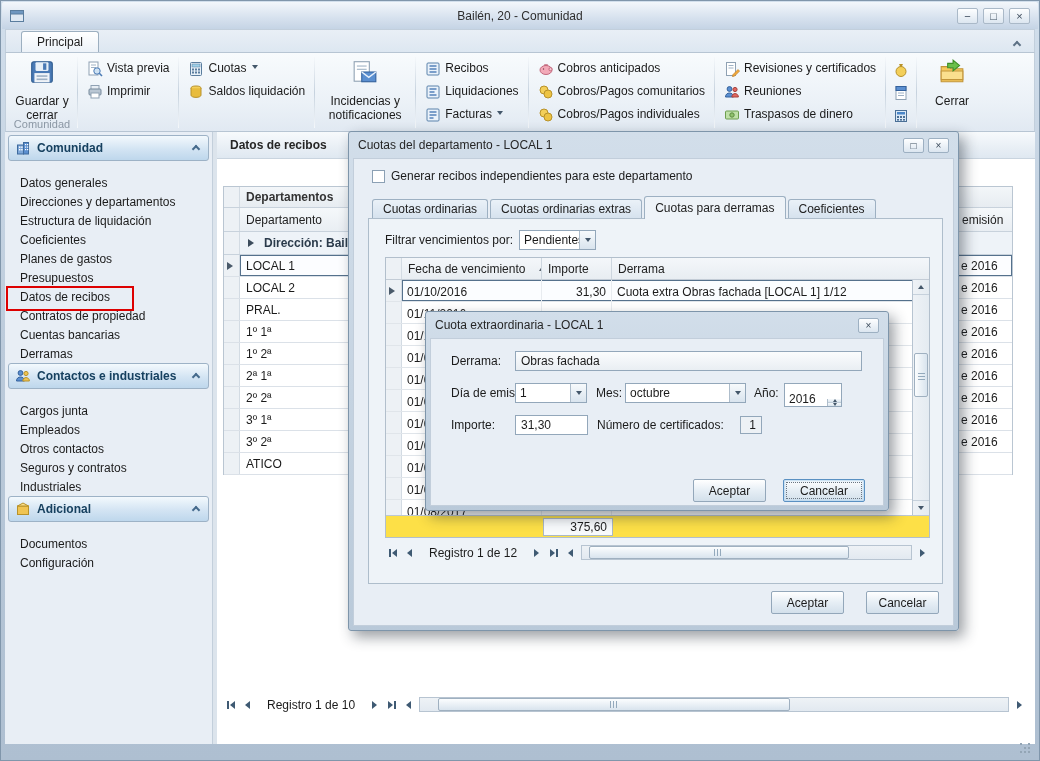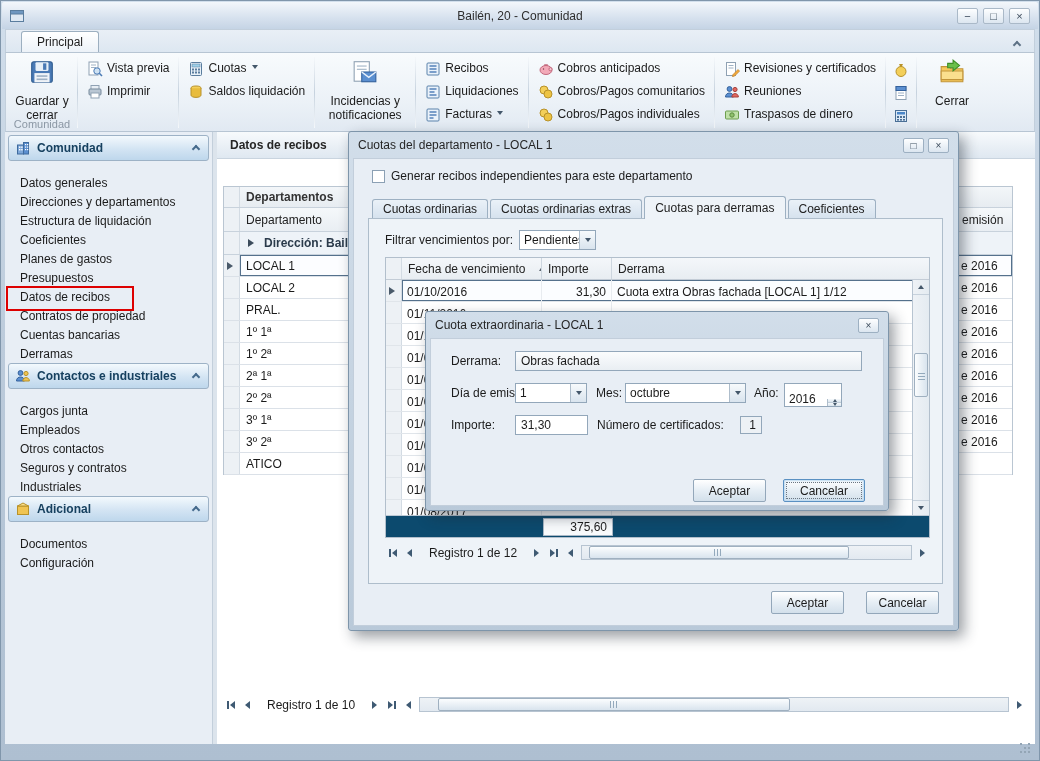--- a/index.html
+++ b/index.html
@@ -108,21 +108,21 @@
 .dcell.fecha{width:140px;border-right:1px solid #e8ecf0;flex:none}
 .dcell.importe{width:70px;justify-content:flex-end;border-right:1px solid #e8ecf0;flex:none}
 .dcell.derrama{flex:1}
 .vscroll{position:absolute;right:0;top:22px;bottom:22px;width:17px;border-left:1px solid #b7c4d1;background:linear-gradient(90deg,#eef2f6,#e4ebf1)}
 .vs-btn{position:absolute;left:0;right:0;height:15px;display:flex;align-items:center;justify-content:center}
 .vs-btn.up{top:0;border-bottom:1px solid #c6d1dc}
 .vs-btn.down{bottom:0;border-top:1px solid #c6d1dc}
 .tri-up-s{width:0;height:0;border:3.5px solid transparent;border-top:none;border-bottom:4.5px solid #44576a}
 .vs-thumb{position:absolute;left:1px;right:1px;top:31%;height:19%;border:1px solid #9fb0c0;border-radius:2px;background:linear-gradient(90deg,#fbfdfe,#d9e4ee);display:flex;align-items:center;justify-content:center}
 .vs-thumb::after{content:"";width:7px;height:9px;background:repeating-linear-gradient(0deg,#93a9bc 0 1px,transparent 1px 3px)}
-.dg-footer{position:absolute;left:0;right:0;bottom:0;height:22px;background:#0c4a6e;border-top:1px solid #bcc8d4;display:flex;align-items:center}
+.dg-footer{position:absolute;left:0;right:0;bottom:0;height:22px;background:#fde047;border-top:1px solid #bcc8d4;display:flex;align-items:center}
 .total-box{margin-left:157px;width:70px;height:18px;border:1px solid #aab8c6;background:#f8fafc;display:flex;align-items:center;justify-content:flex-end;padding-right:5px}
 .dlg-nav{position:absolute;left:16px;top:325px;width:545px}
 .dlg-actions{position:absolute;top:432px;right:14px;display:flex;gap:22px}
 .btn{min-width:73px;height:23px;border:1px solid #93a7ba;border-radius:2px;background:linear-gradient(#ffffff,#e6eef5 50%,#d3e0eb);color:#1b1b1b;font-family:inherit;font-size:12px;cursor:default;padding:0 10px}
 .btn.focus{border-color:#5a90c2;box-shadow:inset 0 0 2px 1px #bcd9f0;outline:1px dotted #6a7682;outline-offset:-4px}
 
 .d2-lbl{position:absolute;white-space:nowrap}
 .d2-fld{position:absolute;height:20px;border:1px solid #93a7ba;display:flex;align-items:center;padding:0 5px;white-space:nowrap;overflow:hidden}
 .fld-gray{background:linear-gradient(#fbfcfd,#e9eef3)}
 .fld-white{background:#fff}

